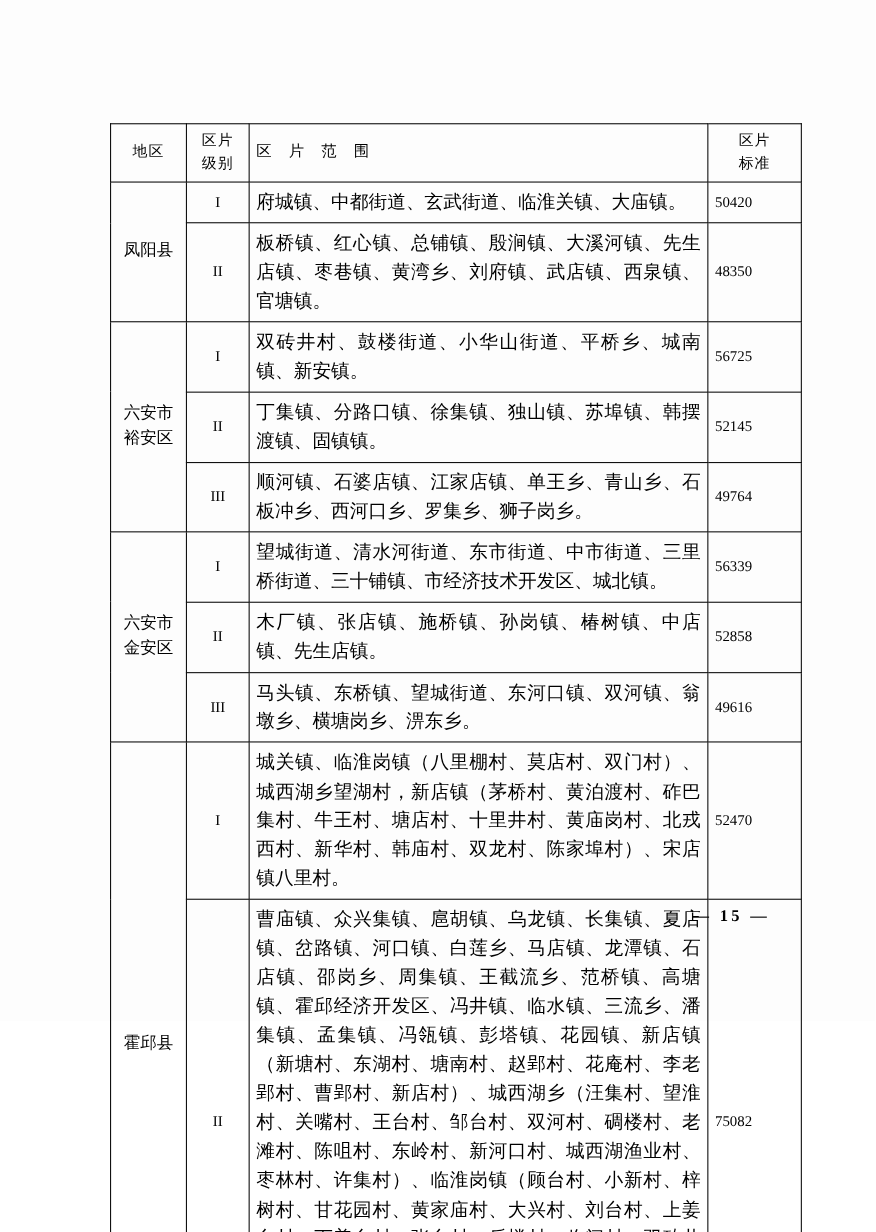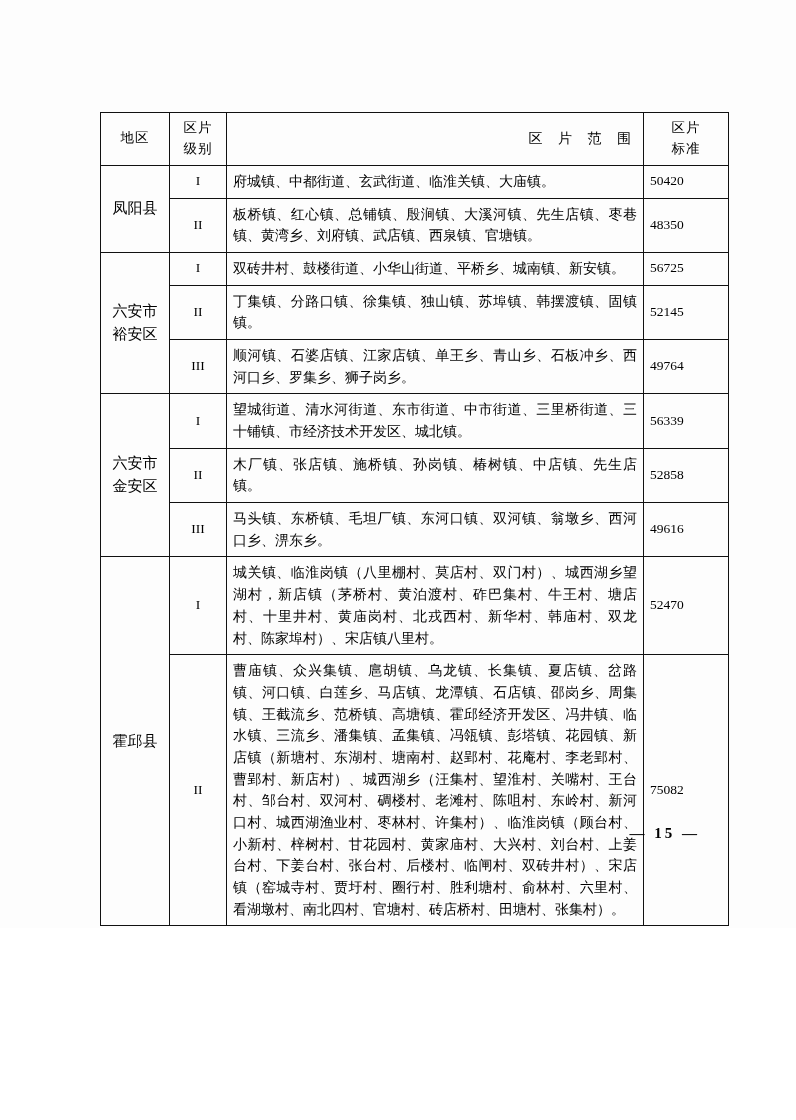--- a/index.html
+++ b/index.html
@@ -45,39 +45,39 @@
 
   .head-cell {
     text-align: center;
     font-size: 13.5px;
     letter-spacing: 1px;
     padding: 8px 2px;
   }
   .head-cell .l1 { display: block; }
   .head-cell .l2 { display: block; font-family: Liberation Serif, serif; }
   .head-scope {
-    text-align: right;
+    text-align: left;
     letter-spacing: 6px;
     font-size: 14px;
   }
   .c-region {
     text-align: center;
     font-size: 15px;
     line-height: 1.6;
     white-space: pre-line;
   }
   .c-level {
     text-align: center;
     font-size: 13.5px;
     font-family: "Liberation Serif", serif;
   }
   .c-scope {
     text-align: justify;
     text-justify: inter-ideograph;
-    font-size: 14px;
+    font-size: 17px;
     line-height: 1.75;
   }
   .c-std {
     text-align: left;
     font-size: 13.5px;
   }
   .page-number {
     position: absolute;
     right: 96px;
     bottom: 86px;
@@ -144,21 +144,21 @@
           <td class="c-scope">望城街道、清水河街道、东市街道、中市街道、三里桥街道、三十铺镇、市经济技术开发区、城北镇。</td>
           <td class="c-std">56339</td>
         </tr>
         <tr>
           <td class="c-level">II</td>
           <td class="c-scope">木厂镇、张店镇、施桥镇、孙岗镇、椿树镇、中店镇、先生店镇。</td>
           <td class="c-std">52858</td>
         </tr>
         <tr>
           <td class="c-level">III</td>
-          <td class="c-scope">马头镇、东桥镇、毛坦厂镇、东河口镇、双河镇、翁墩乡、西河口乡、淠东乡。</td>
+          <td class="c-scope">马头镇、东桥镇、望城街道、东河口镇、双河镇、翁墩乡、横塘岗乡、淠东乡。</td>
           <td class="c-std">49616</td>
         </tr>
         <tr>
           <td class="c-region" rowspan="2">霍邱县</td>
           <td class="c-level">I</td>
           <td class="c-scope">城关镇、临淮岗镇（八里棚村、莫店村、双门村）、城西湖乡望湖村，新店镇（茅桥村、黄泊渡村、砟巴集村、牛王村、塘店村、十里井村、黄庙岗村、北戎西村、新华村、韩庙村、双龙村、陈家埠村）、宋店镇八里村。</td>
           <td class="c-std">52470</td>
         </tr>
         <tr>
           <td class="c-level">II</td>

